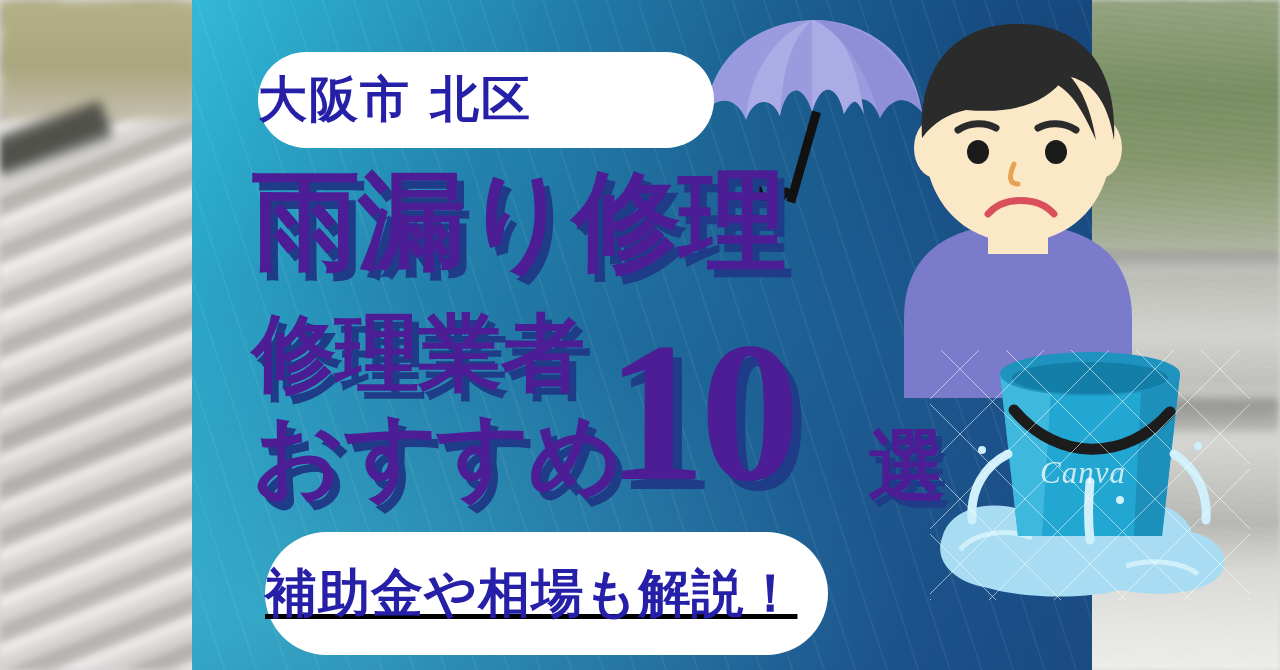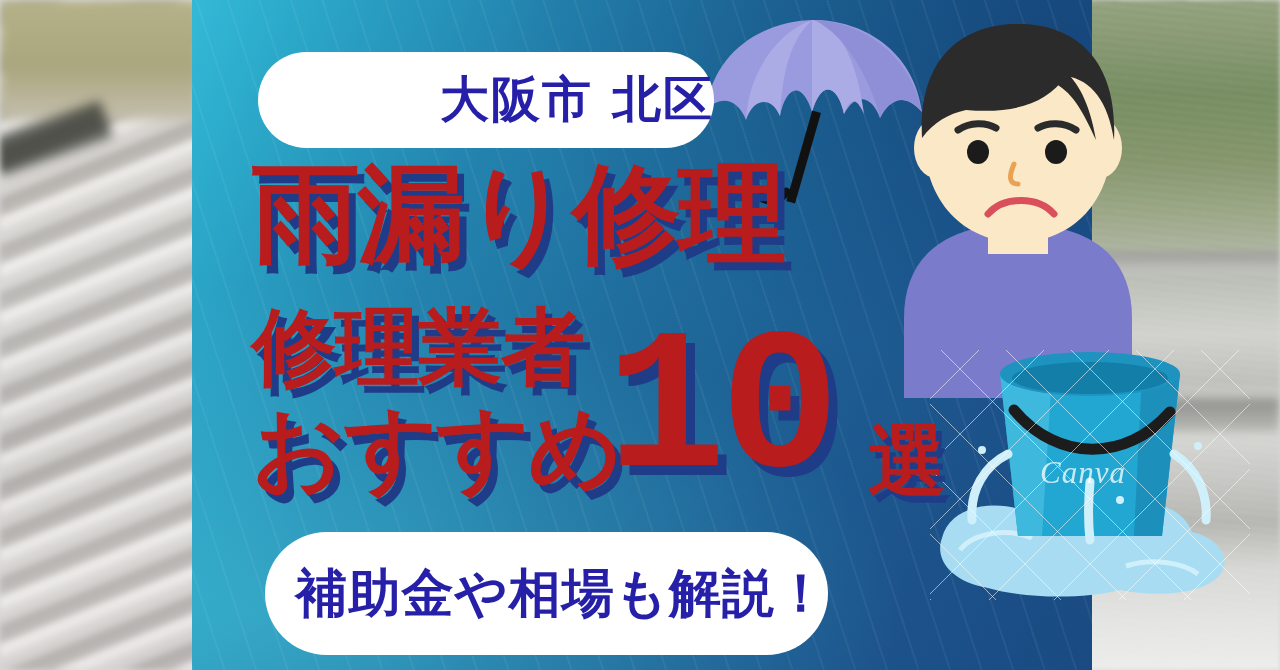--- a/index.html
+++ b/index.html
@@ -79,31 +79,31 @@
   .wm-grid{ position:absolute; left:930px; top:350px; width:320px; height:250px;
     background:
       repeating-linear-gradient(45deg, rgba(255,255,255,.55) 0 1px, rgba(255,255,255,0) 1px 46px),
       repeating-linear-gradient(-45deg, rgba(255,255,255,.55) 0 1px, rgba(255,255,255,0) 1px 46px);
     pointer-events:none; }
   .wm-text{ position:absolute; left:1040px; top:455px; font-family:"Liberation Serif","DejaVu Serif",serif;
     font-style:italic; font-size:31px; color:rgba(255,255,255,.75); letter-spacing:1px; pointer-events:none; }
 
   
   .pill{ position:absolute; background:#ffffff; border-radius:999px;
-    display:flex; align-items:center; justify-content:flex-end; }
+    display:flex; align-items:center; justify-content:flex-start; }
   .pill-top{ left:258px; top:52px; width:456px; height:96px; }
   .pill-top .txt{ font-size:49px; font-weight:bold; color:#261FA8; letter-spacing:2px;
     font-family:"DejaVu Sans","Liberation Sans",sans-serif; }
-  .pill-bottom{ left:265px; top:532px; width:563px; height:123px; }
+  .pill-bottom{ left:265px; top:532px; width:563px; height:123px;text-decoration:underline; }
   .pill-bottom .txt{ font-size:52px; font-weight:bold; color:#261FA8; letter-spacing:1px;
     font-family:"DejaVu Sans","Liberation Sans",sans-serif; }
 
   
-  .shadowed{ color:#b91c1c; text-shadow:7px 8px 0 #1F3C88; font-weight:bold;
-    font-family:Liberation Mono, monospace; white-space:nowrap; }
+  .shadowed{ color:#4c1d95; text-shadow:7px 8px 0 #1F3C88; font-weight:bold;
+    font-family:Liberation Serif, serif; white-space:nowrap; }
 
   .h-main{ position:absolute; left:252px; top:168px; font-size:108px; line-height:108px; letter-spacing:-2px; }
   .h-sub1{ position:absolute; left:252px; top:312px; font-size:84px; line-height:84px; letter-spacing:-1px; }
   .h-sub2{ position:absolute; left:252px; top:410px; font-size:92px; line-height:92px; letter-spacing:-2px; }
 
   .big10{ position:absolute; left:606px; top:312px; font-size:200px; line-height:200px;
     letter-spacing:-6px; text-shadow:9px 10px 0 #1F3C88; }
   .sen{ position:absolute; left:868px; top:428px; font-size:78px; line-height:78px;
     text-shadow:6px 7px 0 #1F3C88; }
 </style>

